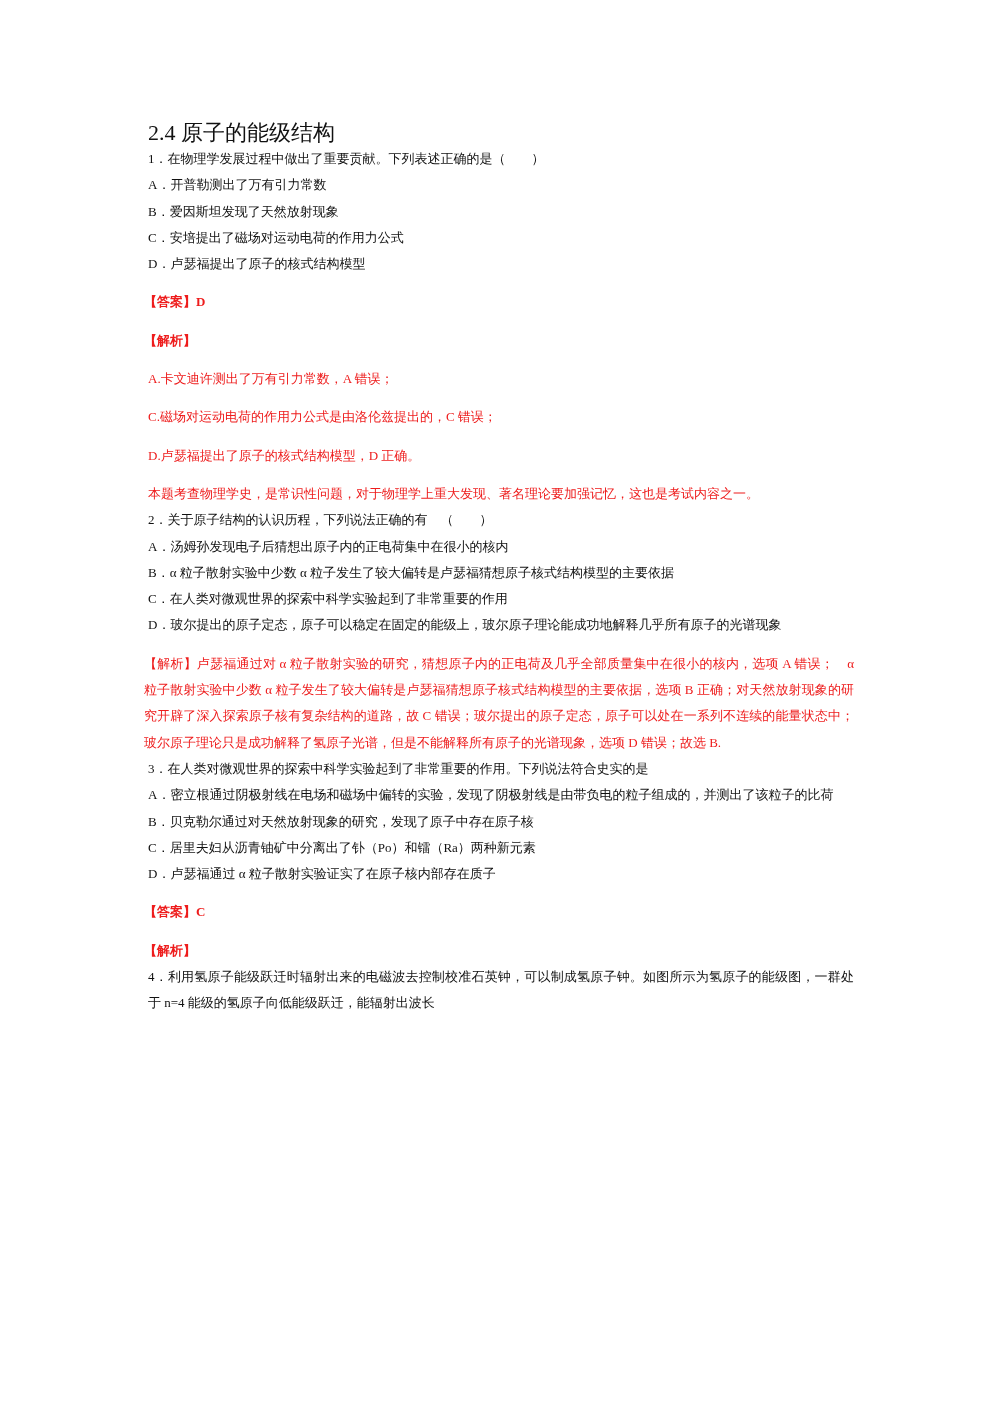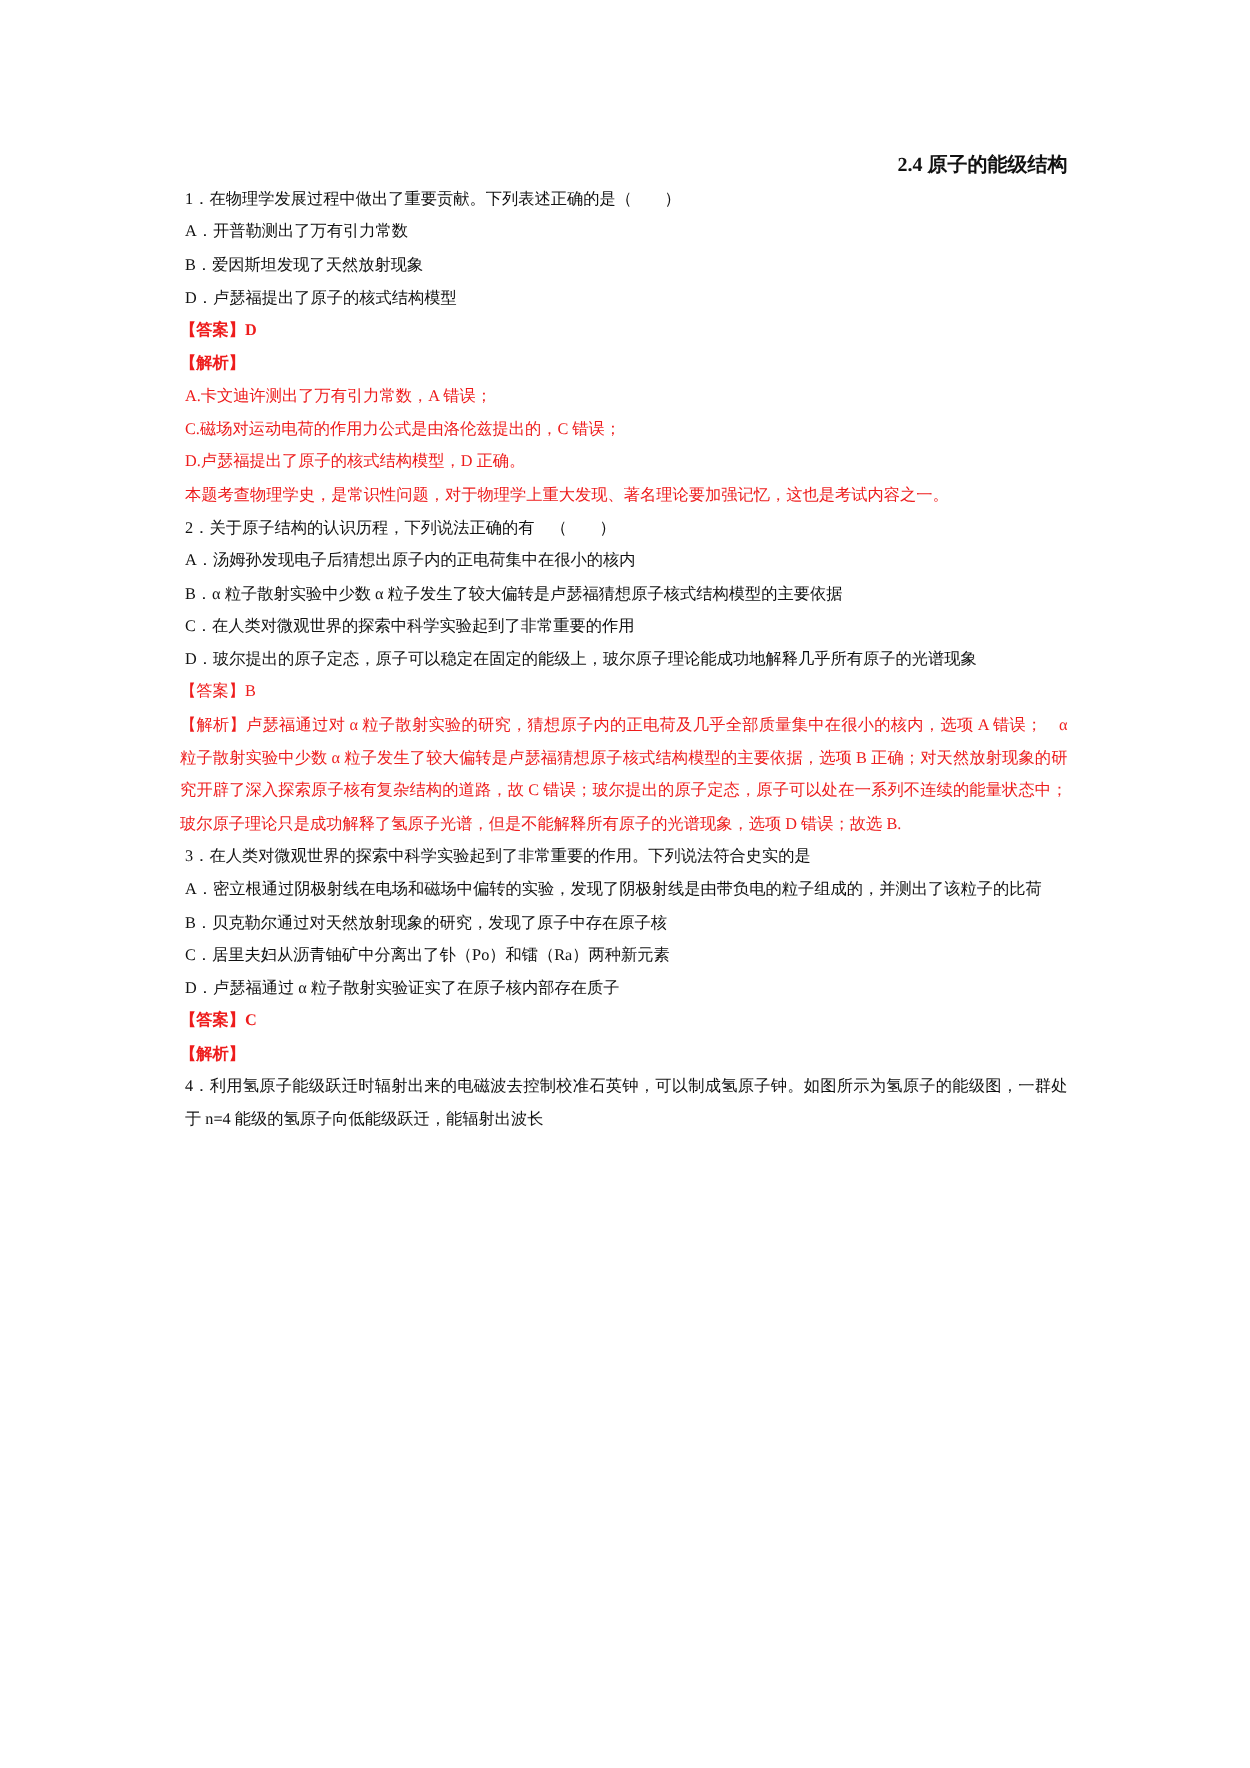--- a/index.html
+++ b/index.html
@@ -1,50 +1,50 @@
 <!DOCTYPE html>
 <html><head>
 <meta charset="utf-8">
 <style>
   html, body { margin: 0; padding: 0; background: #ffffff; }
   body { width: 1000px; height: 1414px; position: relative; overflow: hidden;
          font-family: "Liberation Serif", "DejaVu Serif", serif; color: #111; }
   .page { position: absolute; left: 148px; top: 120px; width: 706px; }
-  .title { text-align: right; font-weight: bold; font-size: 16px; line-height: 26px; height: 26px; margin-left: 0px; }
+  .title { text-align: left; font-weight: normal; font-size: 22px; line-height: 26px; height: 26px; margin-left: 0px; }
   .line { font-size: 13px; line-height: 26.3px; white-space: normal; text-align: justify; text-align-last: left; }
-  .red { color: #ee1c1c; }
+  .red { color: #ee1c1c; margin-top: 12px; }
   .bold { font-weight: bold; }
   .ans-label { margin-left: -4px; }
 </style>
 </head>
 <body>
 
 <div class="page">
   <div class="title">2.4 原子的能级结构</div>
 
   <div>
     <div class="line">1．在物理学发展过程中做出了重要贡献。下列表述正确的是（　　）</div>
     <div class="line">A．开普勒测出了万有引力常数</div>
     <div class="line">B．爱因斯坦发现了天然放射现象</div>
+    <div class="line">C．安培提出了磁场对运动电荷的作用力公式</div>
     <div class="line">D．卢瑟福提出了原子的核式结构模型</div>
     <div class="line red bold ans-label">【答案】D</div>
     <div class="line red bold ans-label">【解析】</div>
     <div class="line red">A.卡文迪许测出了万有引力常数，A 错误；</div>
     <div class="line red">C.磁场对运动电荷的作用力公式是由洛伦兹提出的，C 错误；</div>
     <div class="line red">D.卢瑟福提出了原子的核式结构模型，D 正确。</div>
     <div class="line red">本题考查物理学史，是常识性问题，对于物理学上重大发现、著名理论要加强记忆，这也是考试内容之一。</div>
   </div>
 
   <div>
     <div class="line">2．关于原子结构的认识历程，下列说法正确的有　（　　）</div>
     <div class="line">A．汤姆孙发现电子后猜想出原子内的正电荷集中在很小的核内</div>
     <div class="line">B．α 粒子散射实验中少数 α 粒子发生了较大偏转是卢瑟福猜想原子核式结构模型的主要依据</div>
     <div class="line">C．在人类对微观世界的探索中科学实验起到了非常重要的作用</div>
     <div class="line">D．玻尔提出的原子定态，原子可以稳定在固定的能级上，玻尔原子理论能成功地解释几乎所有原子的光谱现象</div>
-    <div class="line red ans-label">【答案】B</div>
     <div class="line red ans-label">【解析】卢瑟福通过对 α 粒子散射实验的研究，猜想原子内的正电荷及几乎全部质量集中在很小的核内，选项 A 错误；　α 粒子散射实验中少数 α 粒子发生了较大偏转是卢瑟福猜想原子核式结构模型的主要依据，选项 B 正确；对天然放射现象的研究开辟了深入探索原子核有复杂结构的道路，故 C 错误；玻尔提出的原子定态，原子可以处在一系列不连续的能量状态中；玻尔原子理论只是成功解释了氢原子光谱，但是不能解释所有原子的光谱现象，选项 D 错误；故选 B.</div>
   </div>
 
   <div>
     <div class="line">3．在人类对微观世界的探索中科学实验起到了非常重要的作用。下列说法符合史实的是</div>
     <div class="line">A．密立根通过阴极射线在电场和磁场中偏转的实验，发现了阴极射线是由带负电的粒子组成的，并测出了该粒子的比荷</div>
     <div class="line">B．贝克勒尔通过对天然放射现象的研究，发现了原子中存在原子核</div>
     <div class="line">C．居里夫妇从沥青铀矿中分离出了钋（Po）和镭（Ra）两种新元素</div>
     <div class="line">D．卢瑟福通过 α 粒子散射实验证实了在原子核内部存在质子</div>
     <div class="line red bold ans-label">【答案】C</div>

